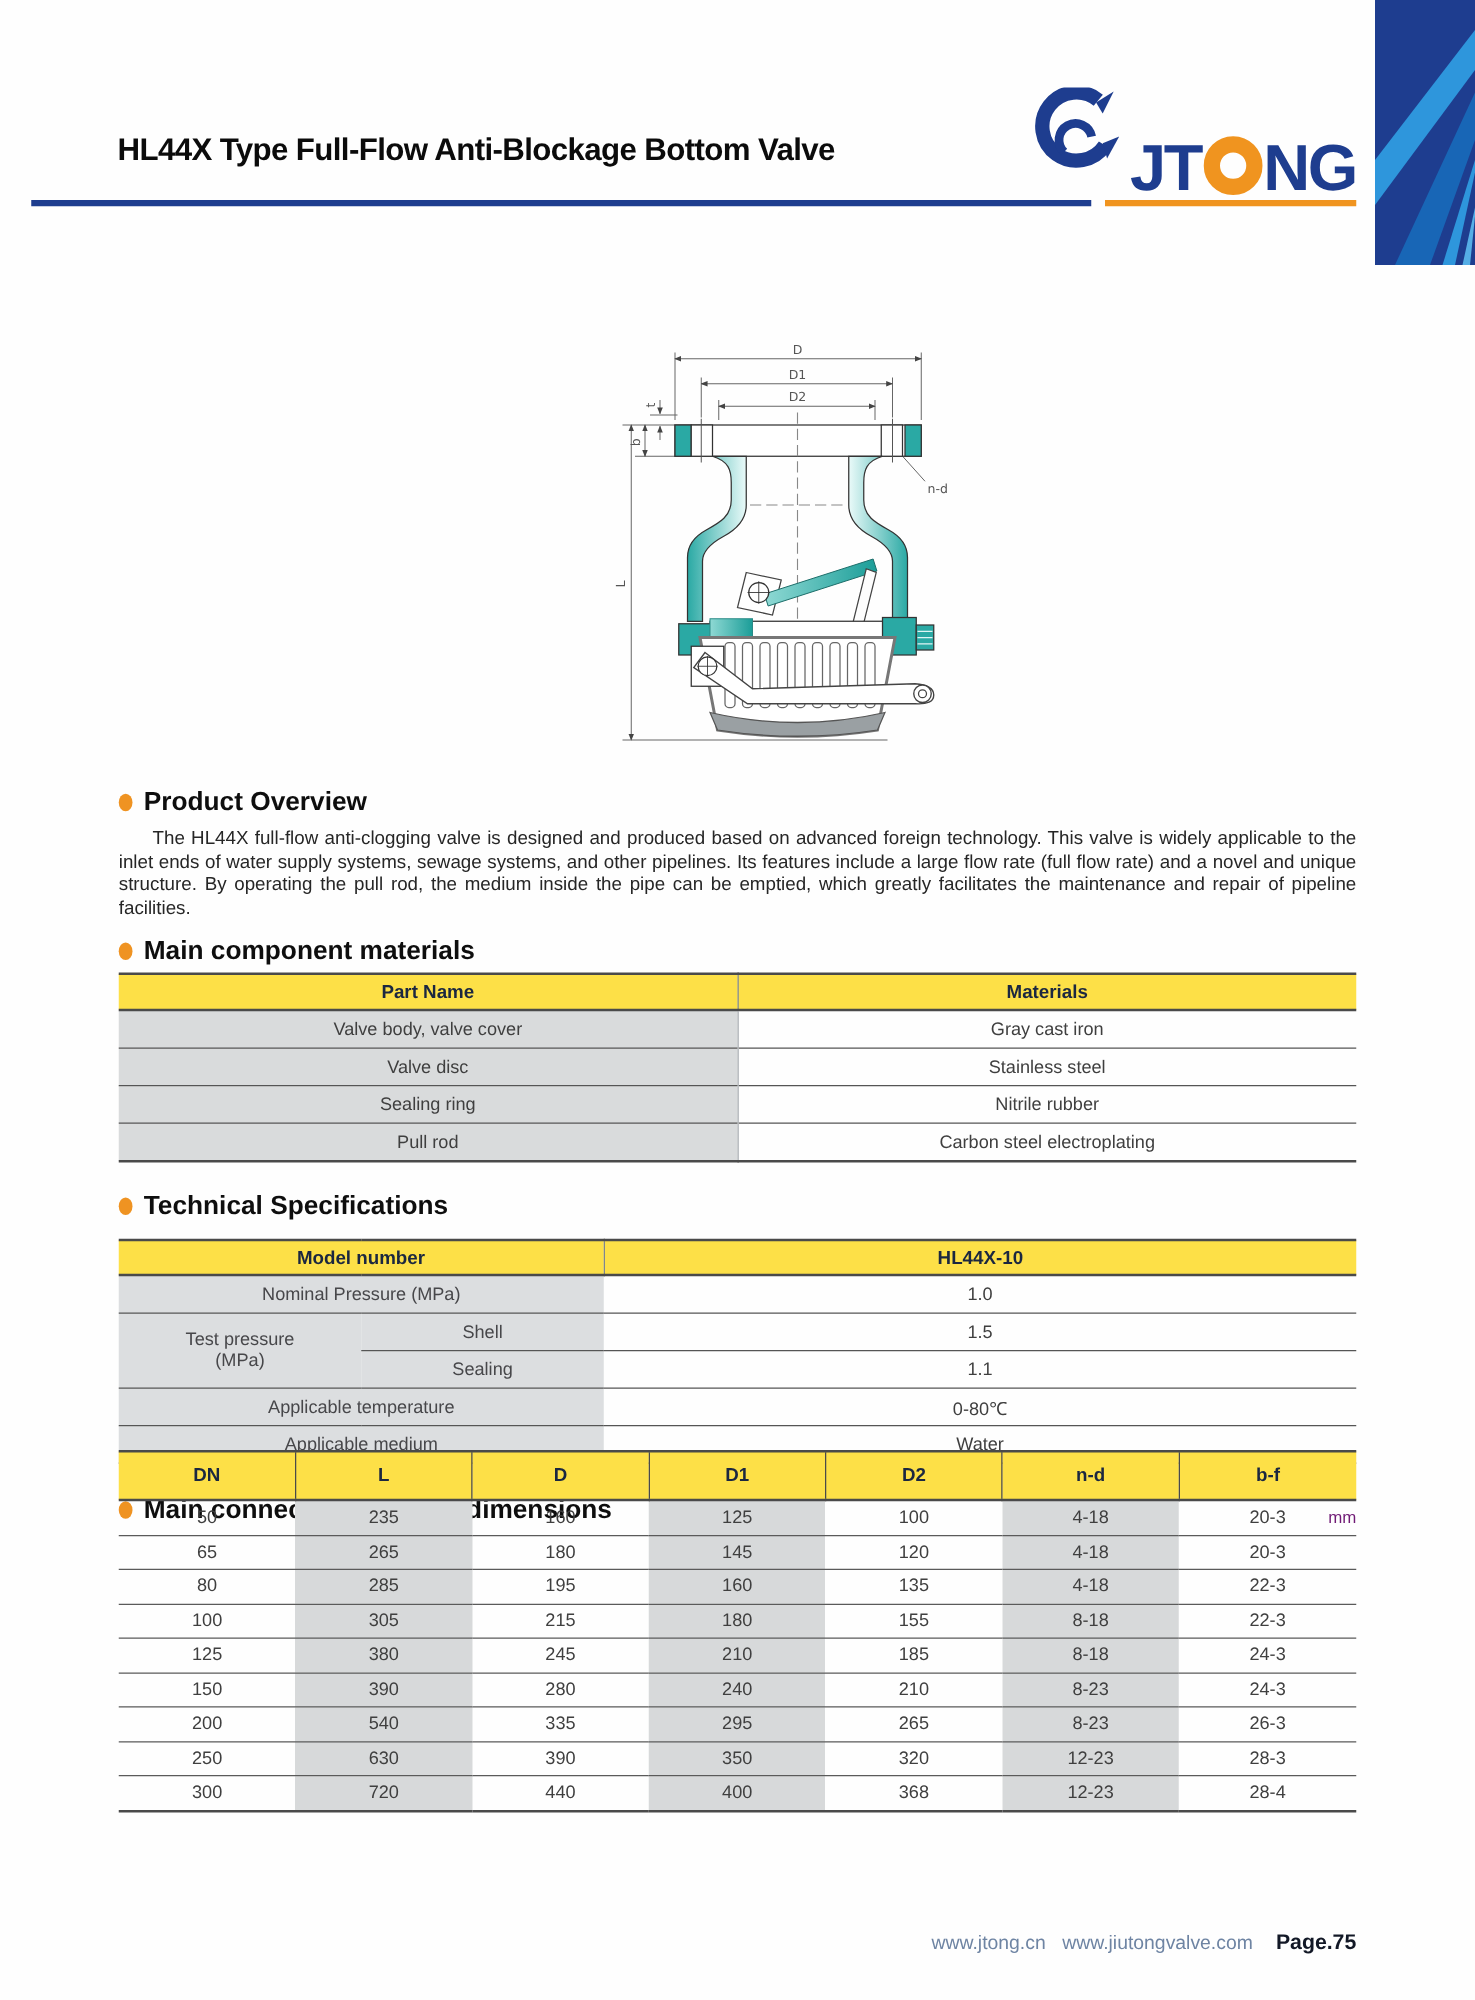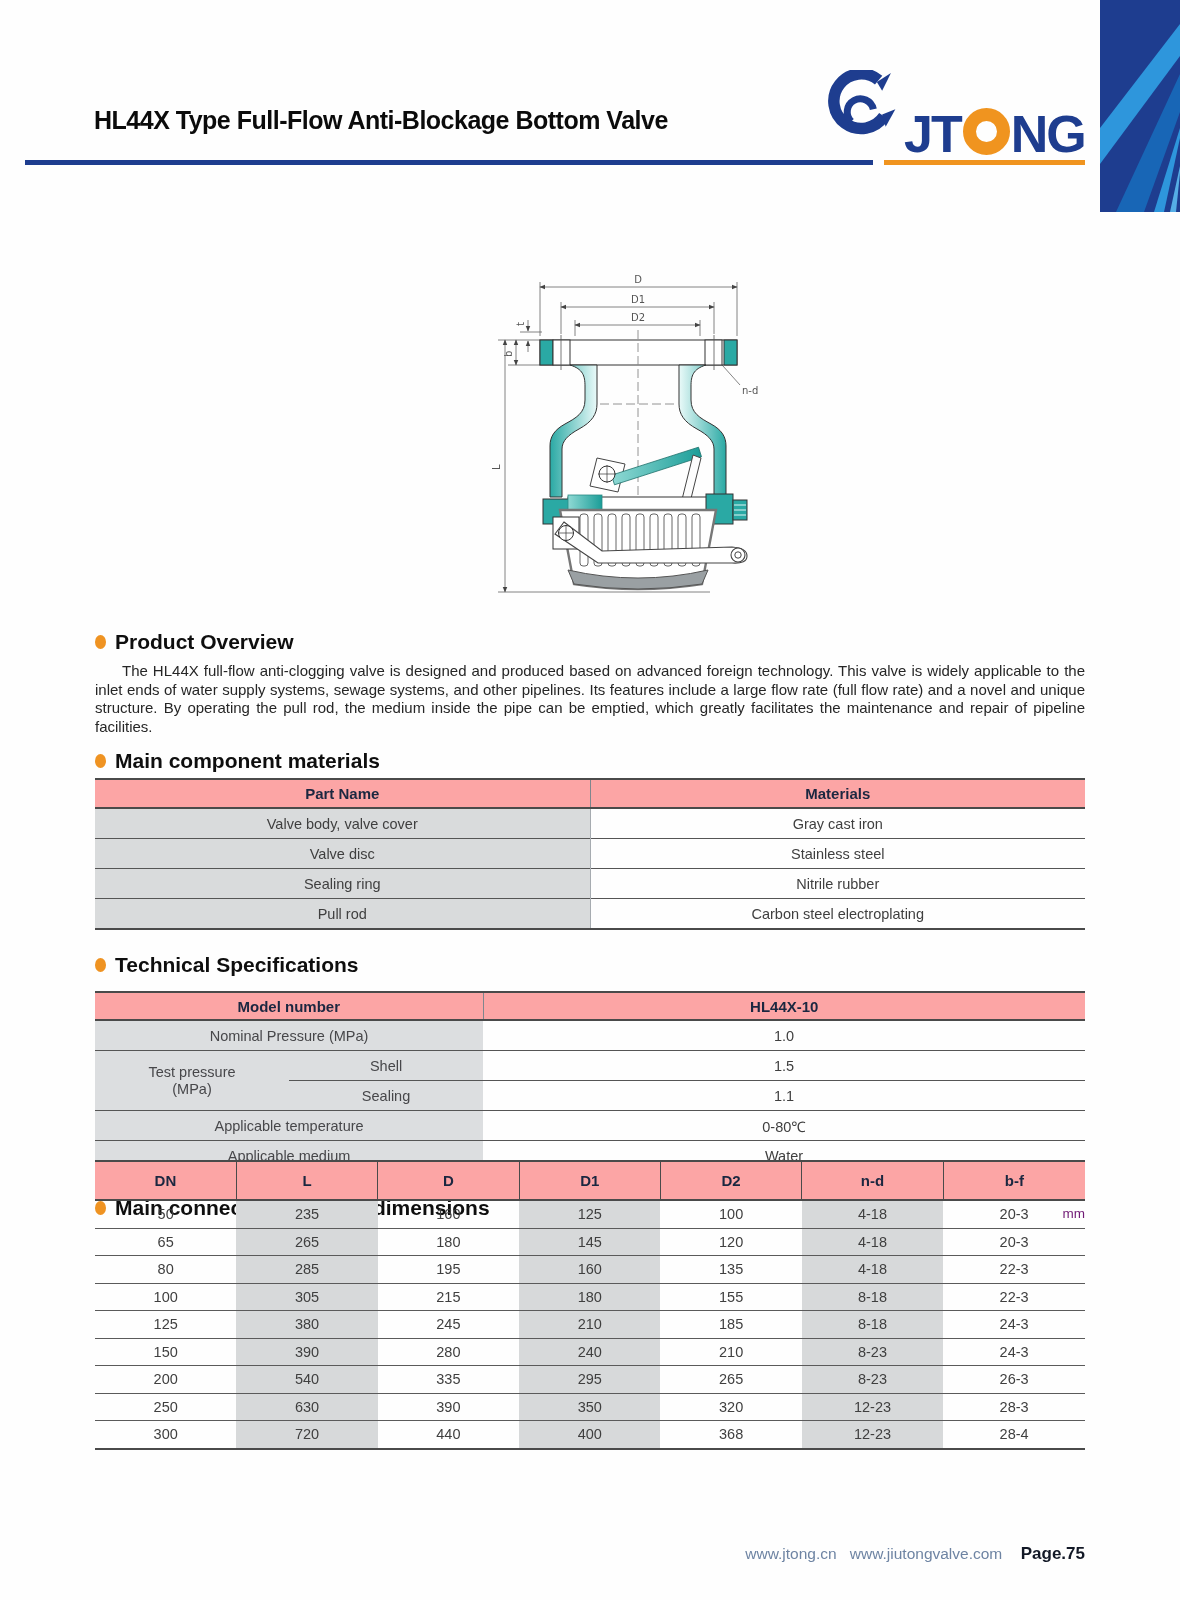--- a/index.html
+++ b/index.html
@@ -29,21 +29,21 @@
   .h-dims{top:1196px;}
   .unit-label{position:absolute;left:95px;top:1206px;width:990px;text-align:right;
               font-size:13.5px;color:#701a75;}
 
   
   .overview-text{position:absolute;left:95px;top:662px;width:990px;font-size:15px;
                  line-height:18.6px;text-align:justify;color:#262626;text-indent:27px;}
 
   
   table.tbl{position:absolute;left:95px;width:990px;border-collapse:collapse;table-layout:fixed;}
-  table.tbl th{background:#fca5a5;font-weight:bold;font-size:15px;color:#1b2740;text-align:center;padding:0;}
+  table.tbl th{background:#fde047;font-weight:bold;font-size:15px;color:#1b2740;text-align:center;padding:0;}
   table.tbl td{font-size:14.5px;color:#3f3f3f;text-align:center;padding:0;vertical-align:middle;}
 
   
   .mat{top:778px;border-top:2px solid #4a4a4a;border-bottom:2px solid #4a4a4a;}
   .mat th{height:27px;}
   .mat td{height:29px;}
   .mat tr{border-bottom:1.5px solid #555;}
   .mat thead tr{border-bottom:2.5px solid #4a4a4a;}
   .mat th + th{border-left:1px solid #7f868d;}
   .mat td + td{border-left:1px solid #a6abb0;}

